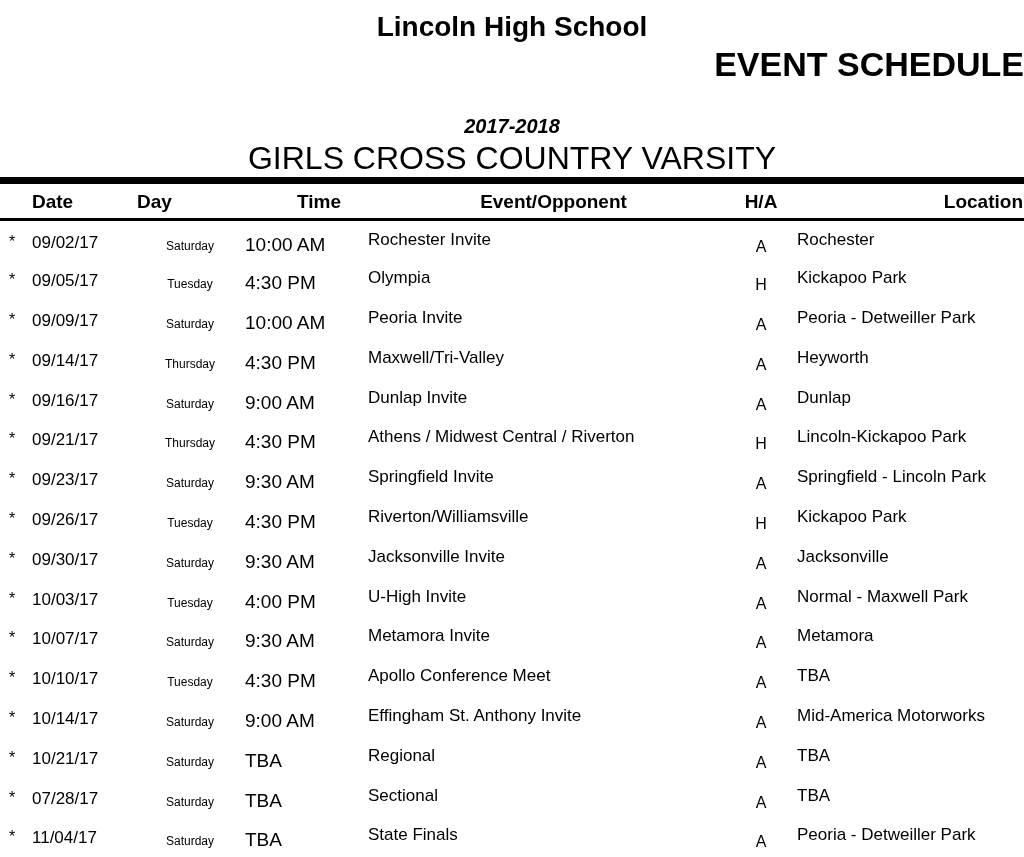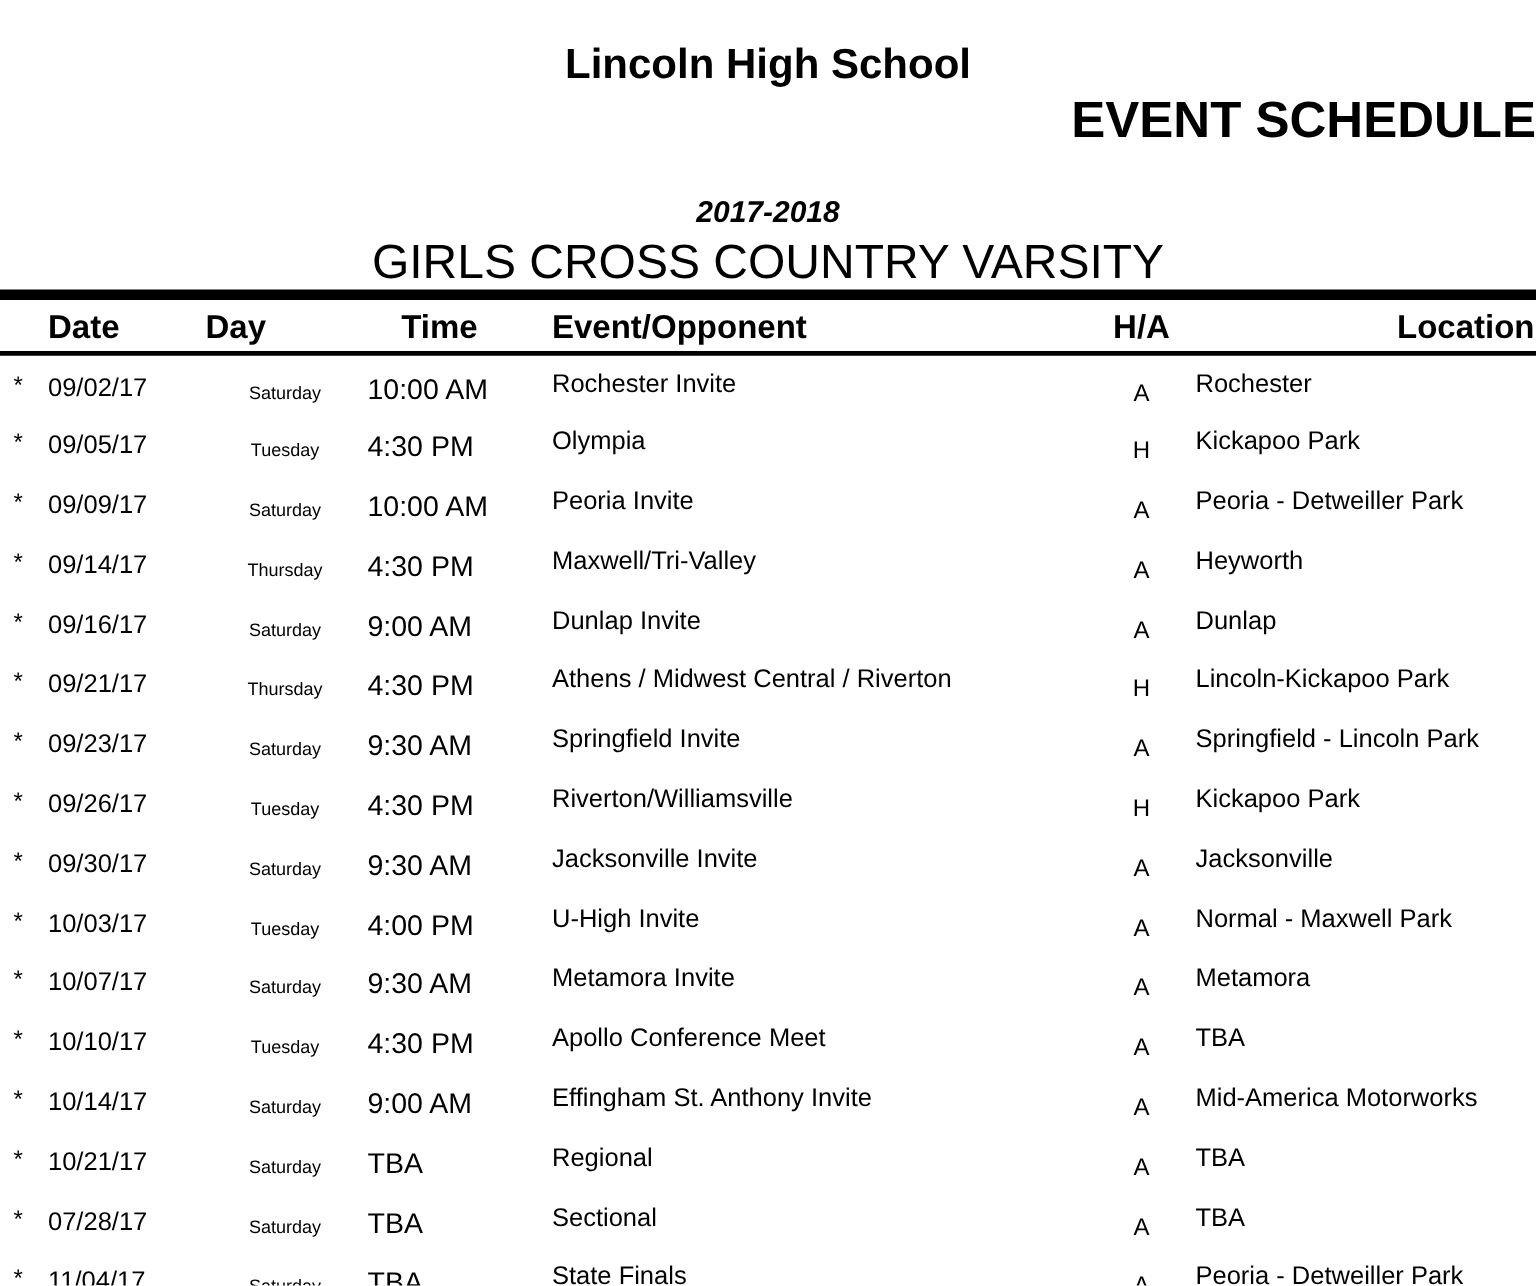--- a/index.html
+++ b/index.html
@@ -8,21 +8,21 @@
     background: #ffffff;
     color: #000000;
   }
   body {
     width: 1024px;
     height: 857px;
     overflow: hidden;
     font-family: "Liberation Sans", "DejaVu Sans", sans-serif;
   }
   .school-title {
-    padding-top: 25px;
+    padding-top: 9px;
     text-align: center;
     font-size: 28px;
     font-weight: bold;
     line-height: 35px;
   }
   .event-schedule-title {
     text-align: right;
     font-size: 34px;
     font-weight: bold;
     line-height: 40px;
@@ -48,33 +48,33 @@
   }
   col.c-marker   { width: 28px; }
   col.c-date     { width: 108px; }
   col.c-day      { width: 108px; }
   col.c-time     { width: 102px; }
   col.c-event    { width: 394px; }
   col.c-ha       { width: 42px; }
   col.c-location { width: 242px; }
 
   thead th {
-    font-size: 22px;
+    font-size: 19px;
     font-weight: bold;
     line-height: 22px;
     padding-top: 7px;
     padding-bottom: 5px;
     border-bottom: 3px solid #000000;
     vertical-align: bottom;
     white-space: nowrap;
   }
   th.h-date     { text-align: left;  padding-left: 4px; }
   th.h-day      { text-align: left; }
-  th.h-time     { padding-right: 5px; }
-  th.h-event    { text-align: left;  padding-left: 22px; }
+  th.h-time     { text-align: right; padding-right: 5px; }
+  th.h-event    { text-align: center;  padding-left: 22px; }
   th.h-ha       { text-align: center; }
   th.h-location { text-align: right;  padding-left: 28px; }
 
   tbody tr { height: 39.8px; }
   tbody td {
     font-size: 17px;
     line-height: 21px;
     vertical-align: top;
     white-space: nowrap;
     overflow: hidden;

